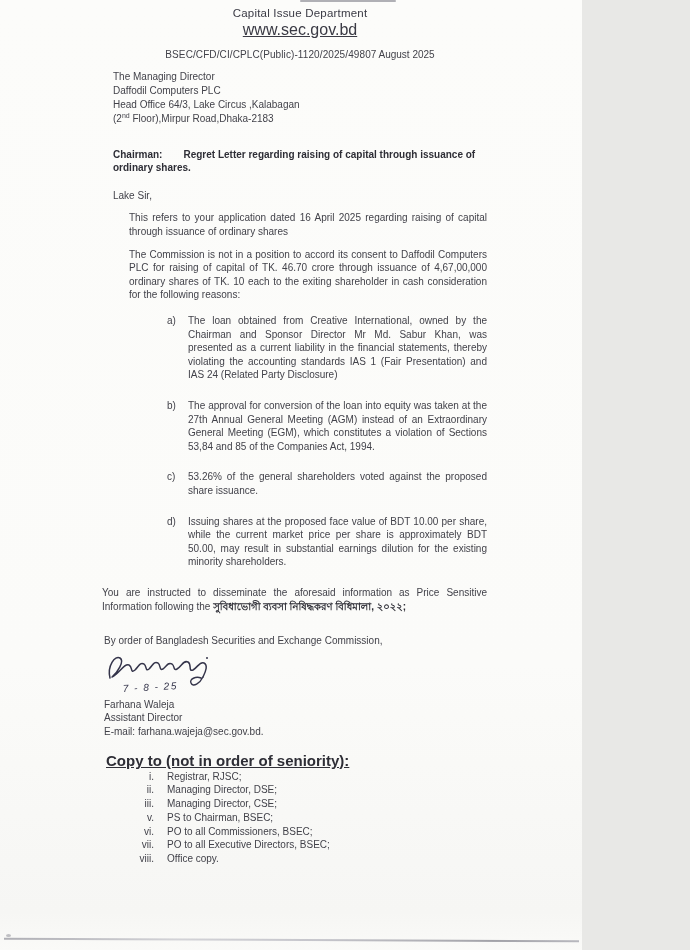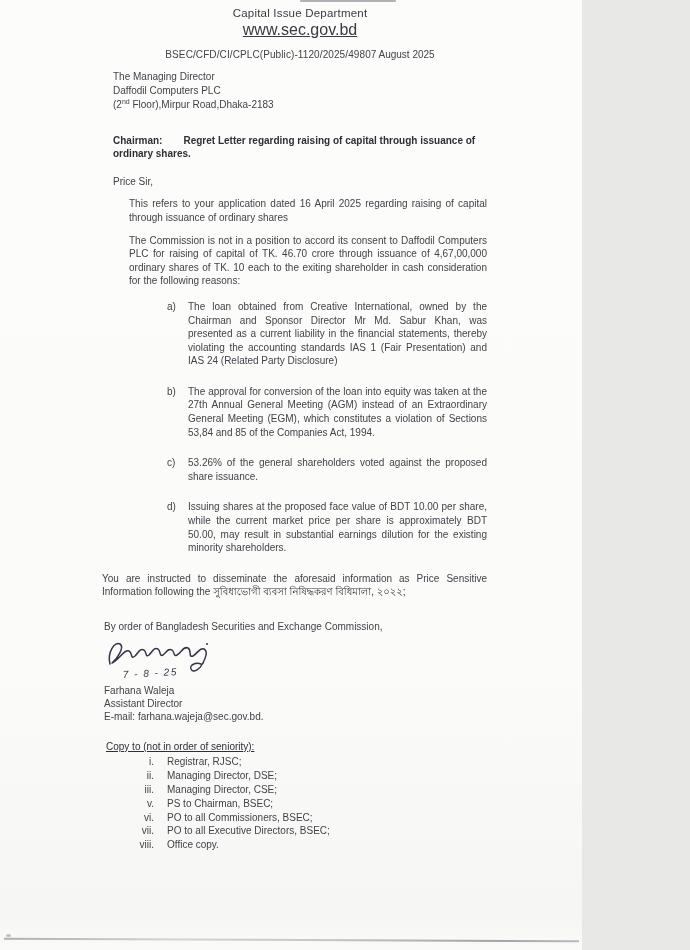--- a/index.html
+++ b/index.html
@@ -40,32 +40,32 @@
   .salutation { margin-top: 14px; }
 
   p.body-par { margin: 9px 0 0 16px; text-align: justify; }
 
   .reasons { margin-top: 12px; }
   .reason-item { display: flex; padding-left: 54px; margin-bottom: 17px; }
   .reason-marker { flex: 0 0 21px; }
   .reason-text { flex: 1; text-align: justify; }
 
   .instruction { margin: 16px 0 0 -11px; text-align: justify; }
-  .bn { font-weight: 400; color: #303038; font-family: "Liberation Sans", sans-serif; }
+  .bn { font-weight: 700; color: #303038; font-family: "Liberation Sans", sans-serif; }
 
   .closing { margin: 21px 0 0 -9px; }
 
   .signature-block { margin: 4px 0 0 -10px; height: 46px; position: relative; }
   .signoff { margin-left: -9px; line-height: 13.4px; }
 
   .copy-heading {
     margin: 16px 0 2px -7px;
-    font-weight: normal; color: #2e2e36;
+    font-weight: bold; color: #2e2e36;
     text-decoration: underline;
-    font-size: 10px;
+    font-size: 15px;
   }
   .copy-row { display: flex; line-height: 13.8px; }
   .copy-numeral { flex: 0 0 41px; text-align: right; }
   .copy-text { margin-left: 13px; }
 
   
   .artifact-top {
     position: absolute; top: 0; left: 300px;
     width: 96px; height: 2px;
     background: #71717b; opacity: .55; border-radius: 2px;
@@ -96,28 +96,29 @@
     </div>
 
     <div class="ref-row">
       <span class="ref-no">BSEC/CFD/CI/CPLC(Public)-1120/2025/498</span>
       <span>07 August 2025</span>
     </div>
 
     <div class="recipient">
       <div>The Managing Director</div>
       <div>Daffodil Computers PLC</div>
+      <div>Head Office 64/3, Lake Circus ,Kalabagan</div>
       <div><span>(2</span><sup>nd</sup><span> Floor),Mirpur Road,Dhaka-2183</span></div>
     </div>
 
     <div class="subject-row">
       <span class="b">Chairman:</span><span class="b subject-text">Regret Letter regarding raising of capital through issuance of ordinary shares.</span>
     </div>
 
-    <div class="salutation">Price Sir,</div>
+    <div class="salutation">Lake Sir,</div>
 
     <p class="body-par">This refers to your application dated 16 April 2025 regarding raising of capital through issuance of ordinary shares</p>
     <p class="body-par">The Commission is not in a position to accord its consent to Daffodil Computers PLC for raising of capital of TK. 46.70 crore through issuance of 4,67,00,000 ordinary shares of TK. 10 each to the exiting shareholder in cash consideration for the following reasons:</p>
 
     <div class="reasons">
       <div class="reason-item">
         <span class="reason-marker">a)</span>
         <span class="reason-text">The loan obtained from Creative International, owned by the Chairman and Sponsor Director Mr Md. Sabur Khan, was presented as a current liability in the financial statements, thereby violating the accounting standards IAS 1 (Fair Presentation) and IAS 24 (Related Party Disclosure)</span>
       </div>
       <div class="reason-item">

